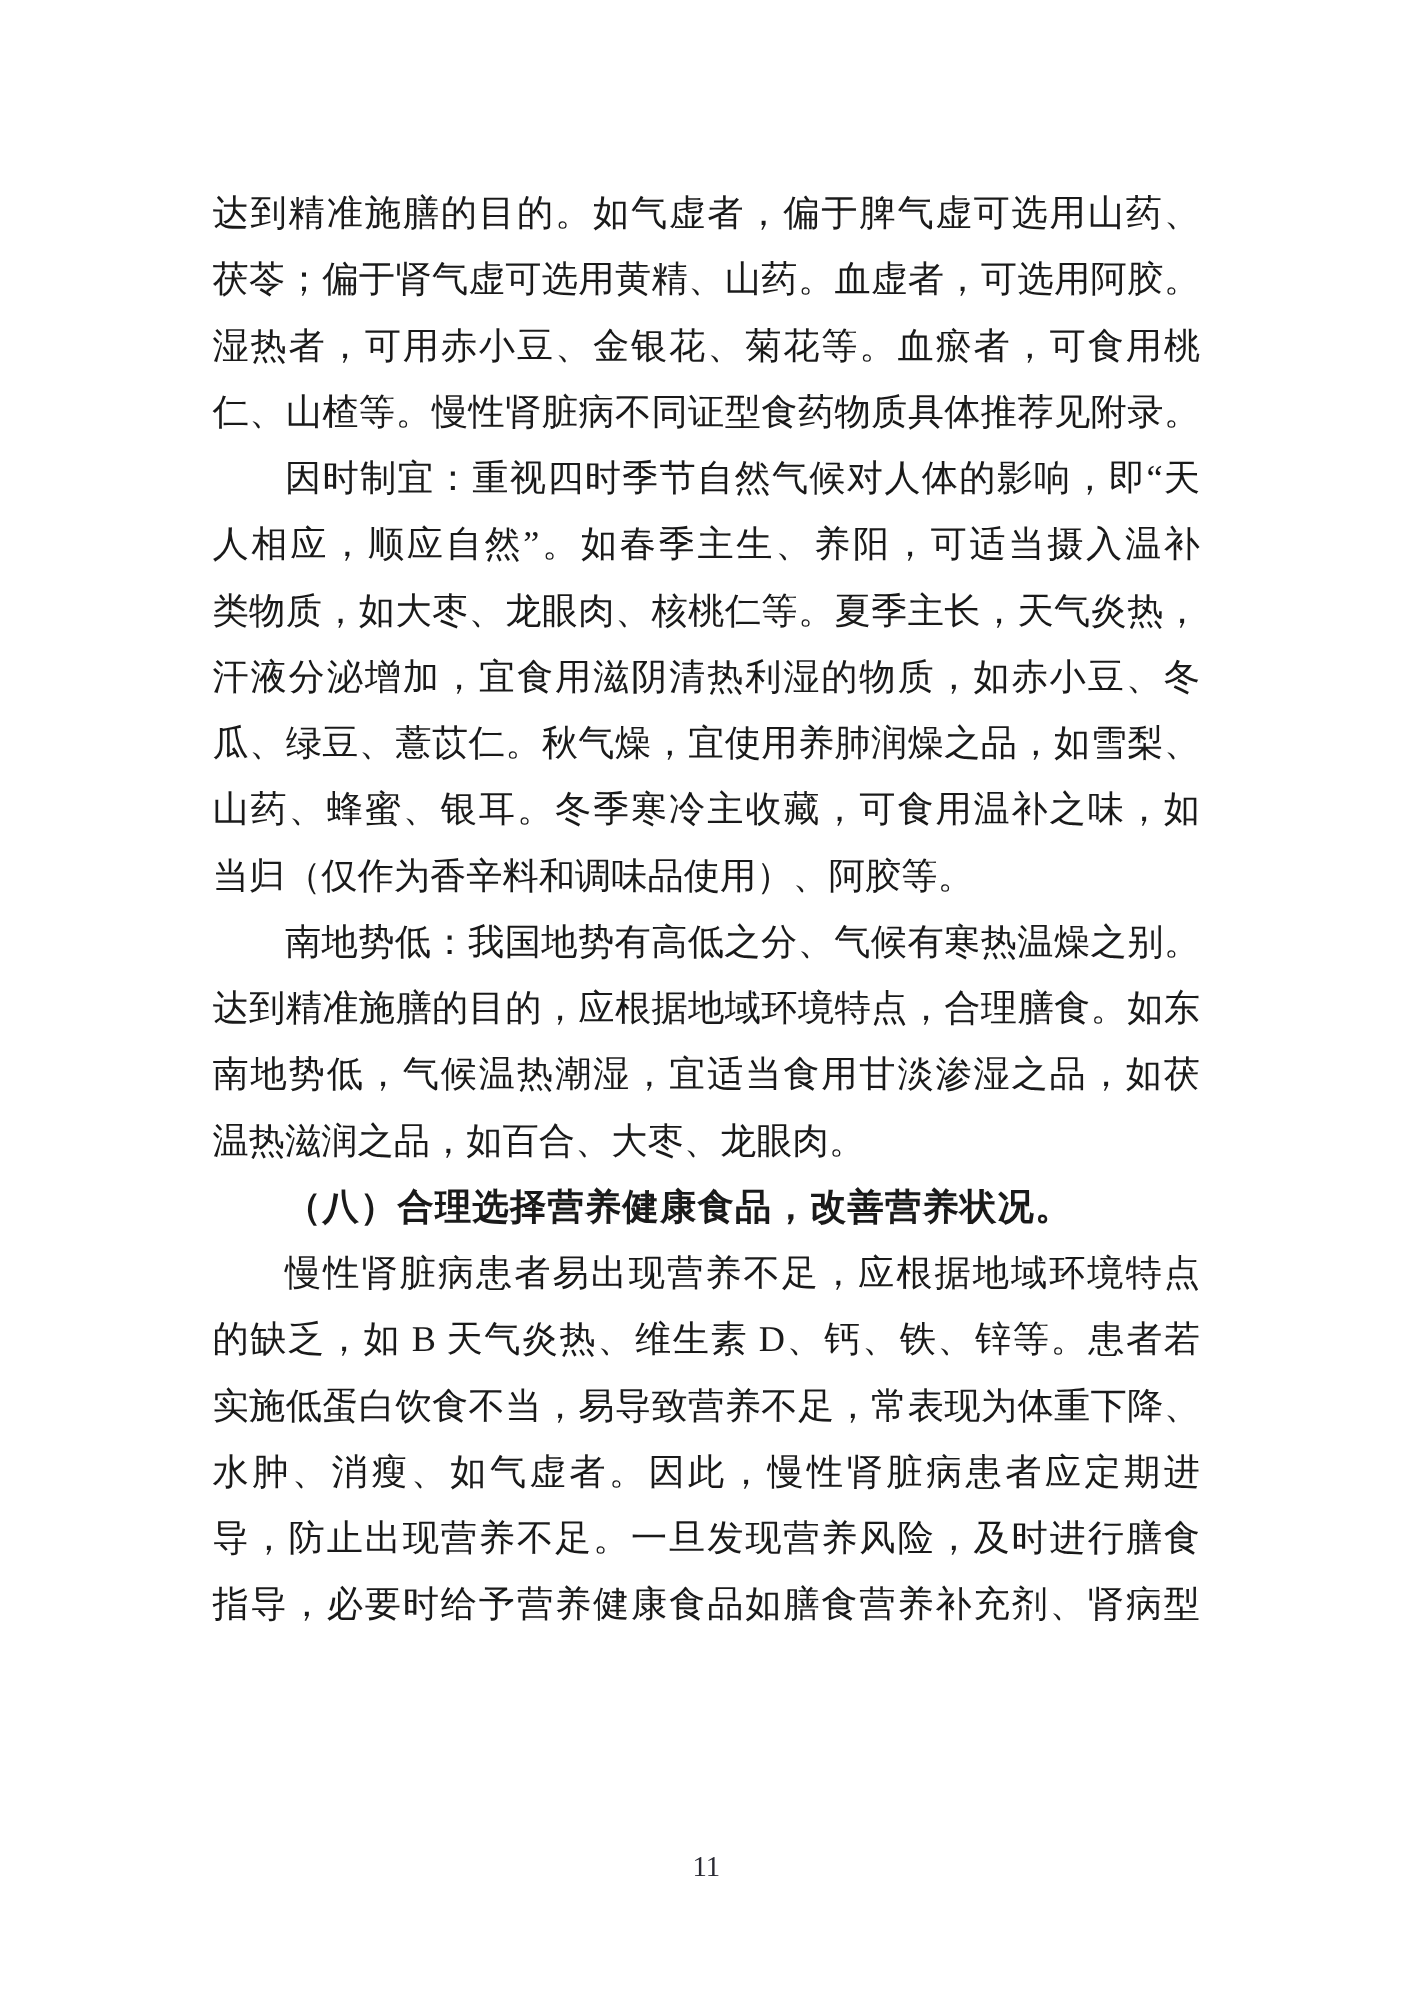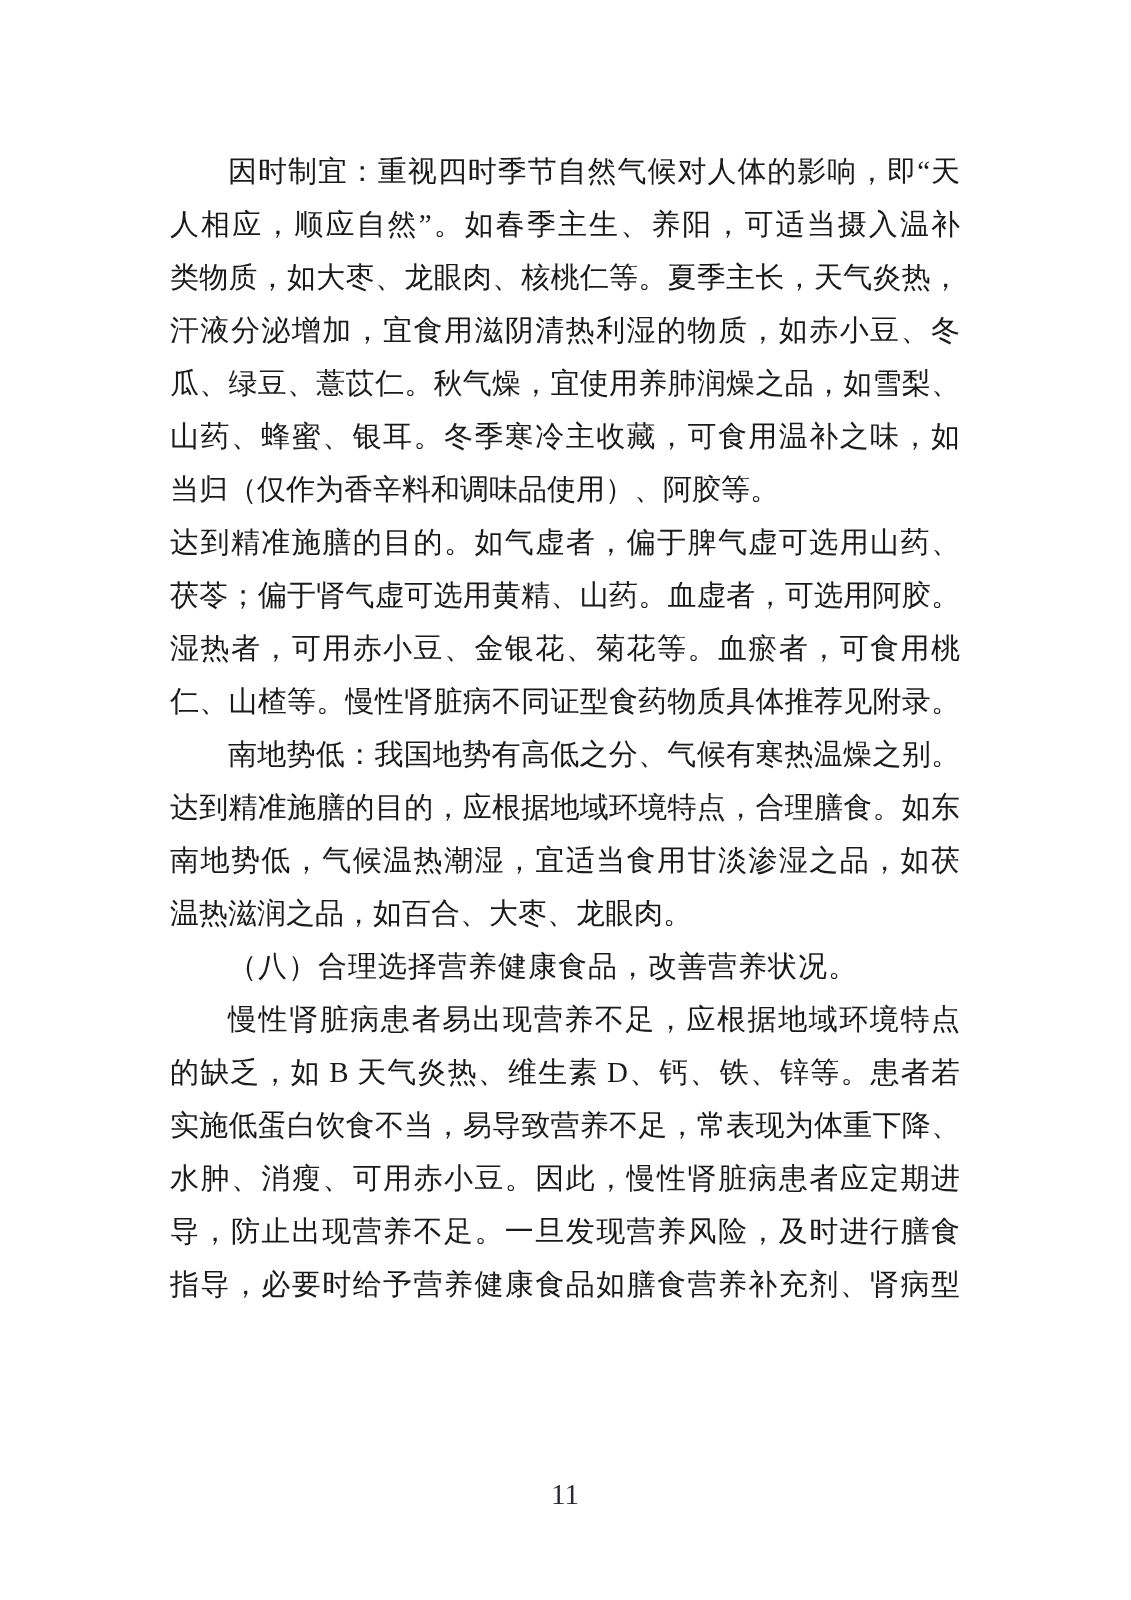--- a/index.html
+++ b/index.html
@@ -39,68 +39,68 @@
   }
   .line.indent {
     text-indent: 2em;
   }
   .line.end {
     text-align: left;
     text-align-last: left;
     -moz-text-align-last: left;
   }
   .paragraph.heading .line {
-    font-weight: 400;
+    font-weight: 700;
     letter-spacing: 1px;
   }
   .page-number {
     position: absolute;
     left: 170px;
     width: 790px;
     top: 1478px;
     height: 32px;
     line-height: 32px;
     text-align: center;
-    font-size: 29px;
+    font-size: 23px;
     color: #2a2a33;
     font-family: "Liberation Serif", "DejaVu Serif", serif;
   }
 </style>
 </head>
 <body>
 
 <div class="page">
   <div class="doc-body">
       <div class="paragraph">
+        <div class="line">达到精准施膳的目的。如气虚者，偏于脾气虚可选用山药、</div>
+        <div class="line">茯苓；偏于肾气虚可选用黄精、山药。血虚者，可选用阿胶。</div>
+        <div class="line">湿热者，可用赤小豆、金银花、菊花等。血瘀者，可食用桃</div>
+        <div class="line">仁、山楂等。慢性肾脏病不同证型食药物质具体推荐见附录。</div>
+      </div>
+      <div class="paragraph">
         <div class="line indent">因时制宜：重视四时季节自然气候对人体的影响，即“天</div>
         <div class="line">人相应，顺应自然”。如春季主生、养阳，可适当摄入温补</div>
         <div class="line">类物质，如大枣、龙眼肉、核桃仁等。夏季主长，天气炎热，</div>
         <div class="line">汗液分泌增加，宜食用滋阴清热利湿的物质，如赤小豆、冬</div>
         <div class="line">瓜、绿豆、薏苡仁。秋气燥，宜使用养肺润燥之品，如雪梨、</div>
         <div class="line">山药、蜂蜜、银耳。冬季寒冷主收藏，可食用温补之味，如</div>
         <div class="line end">当归（仅作为香辛料和调味品使用）、阿胶等。</div>
-      </div>
-      <div class="paragraph">
-        <div class="line">达到精准施膳的目的。如气虚者，偏于脾气虚可选用山药、</div>
-        <div class="line">茯苓；偏于肾气虚可选用黄精、山药。血虚者，可选用阿胶。</div>
-        <div class="line">湿热者，可用赤小豆、金银花、菊花等。血瘀者，可食用桃</div>
-        <div class="line">仁、山楂等。慢性肾脏病不同证型食药物质具体推荐见附录。</div>
       </div>
       <div class="paragraph">
         <div class="line indent">南地势低：我国地势有高低之分、气候有寒热温燥之别。</div>
         <div class="line">达到精准施膳的目的，应根据地域环境特点，合理膳食。如东</div>
         <div class="line">南地势低，气候温热潮湿，宜适当食用甘淡渗湿之品，如茯</div>
         <div class="line end">温热滋润之品，如百合、大枣、龙眼肉。</div>
       </div>
       <div class="paragraph heading">
         <div class="line indent end">（八）合理选择营养健康食品，改善营养状况。</div>
       </div>
       <div class="paragraph">
         <div class="line indent">慢性肾脏病患者易出现营养不足，应根据地域环境特点</div>
         <div class="line">的缺乏，如 B 天气炎热、维生素 D、钙、铁、锌等。患者若</div>
         <div class="line">实施低蛋白饮食不当，易导致营养不足，常表现为体重下降、</div>
-        <div class="line">水肿、消瘦、可用赤小豆。因此，慢性肾脏病患者应定期进</div>
+        <div class="line">水肿、消瘦、如气虚者。因此，慢性肾脏病患者应定期进</div>
         <div class="line">导，防止出现营养不足。一旦发现营养风险，及时进行膳食</div>
         <div class="line">指导，必要时给予营养健康食品如膳食营养补充剂、肾病型</div>
       </div>
     </div>
   <div class="page-number">11</div>
 </div>
 
 </body></html>

